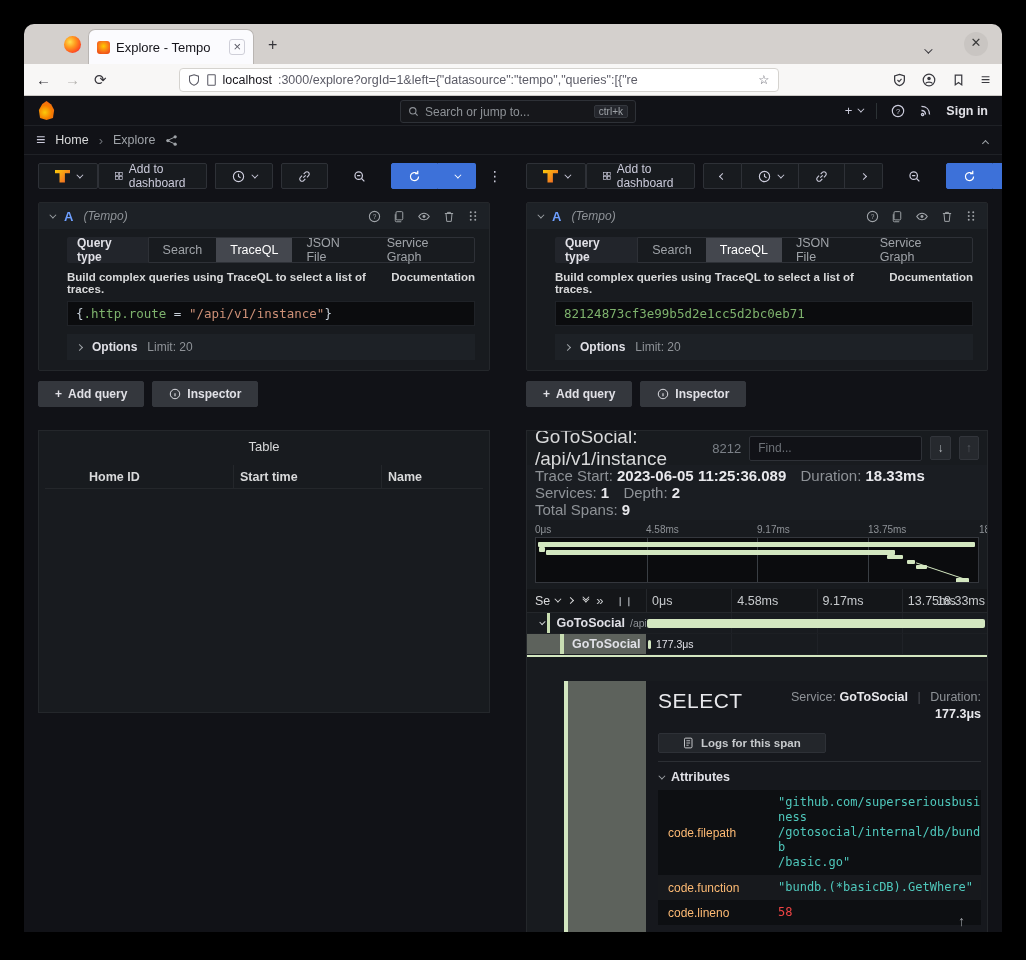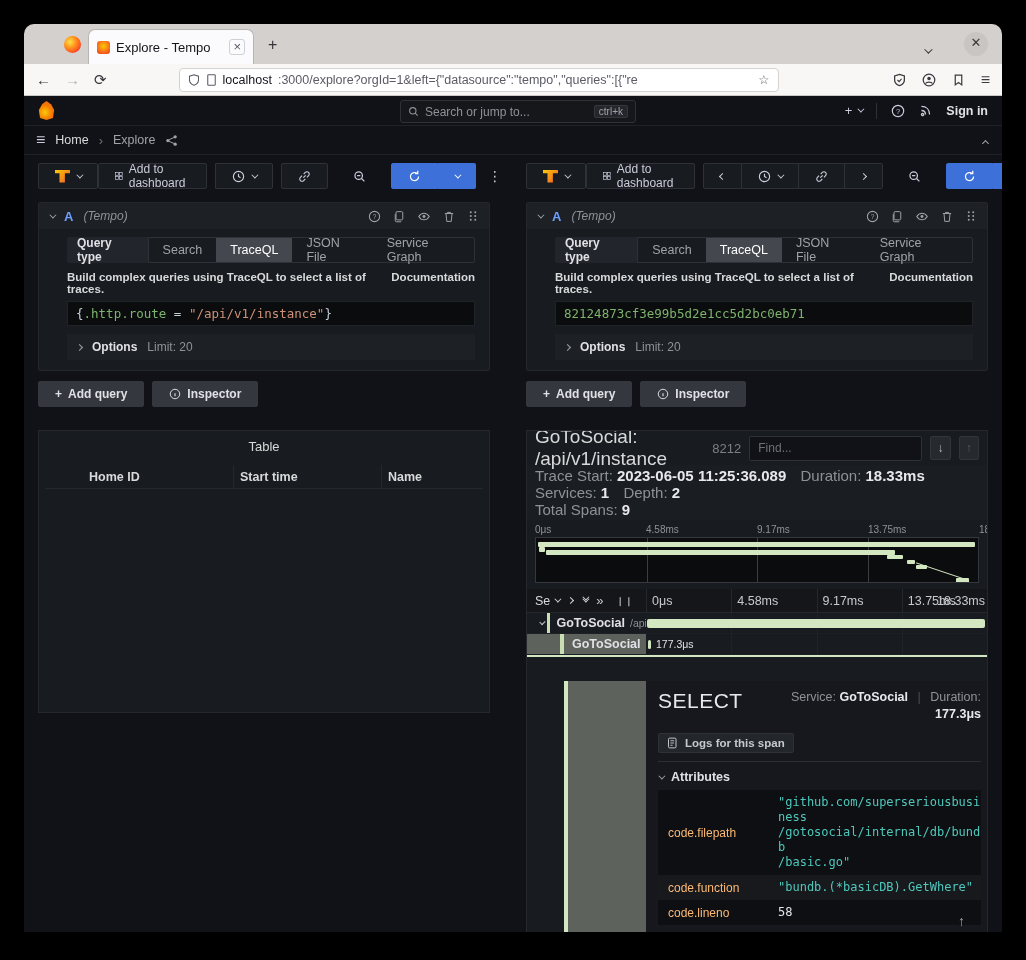--- a/index.html
+++ b/index.html
@@ -181,30 +181,30 @@
   .rail-green { position:absolute; left:37px; top:0; bottom:0; width:4px; background:#d3e7c0; }
   .rail-gray { position:absolute; left:41px; top:0; bottom:0; width:78px; background:#5d625c; }
   .dcontent { position:absolute; left:119px; right:0; top:0; bottom:0; padding:8px 6px 0 12px; }
   .dtop { display:flex; }
   .dop { font-size:21px; color:#e8e8ec; letter-spacing:0.5px; }
   .dmeta { margin-left:auto; text-align:right; font-size:12.5px; color:#8e9297; line-height:17px; }
   .dmeta b { color:#e8e8ec; }
   .dmeta .bar { color:#4a4e54; margin:0 6px; }
   .logsbtn { margin-top:10px; display:inline-flex; align-items:center; gap:6px; background:#23262b;
              border:1px solid #2e3137; border-radius:2px; color:#c7cacd; font-size:11.5px;
-             font-weight:bold; padding:3px 8px; }
+             font-weight:bold; padding:3px 24px; }
   .ddiv { margin-top:8px; border-top:1px solid #2c2f34; }
   .attr-head { margin-top:8px; display:flex; align-items:center; gap:8px; font-size:12.5px;
                font-weight:bold; color:#e0e0e6; }
   .attr-table { margin-top:6px; font-size:12px; }
   .arow { display:flex; padding:5px 0 5px 10px; }
   .arow.dark { background:#0d0f12; } .arow.lite { background:#17191d; }
   .akey { width:110px; flex:none; color:#fdba74; align-self:center; }
   .aval { flex:1; white-space:pre-wrap; word-break:break-all; font-size:12px; line-height:15px; }
-  .aval.teal { color:#4fc8bc; } .aval.num { color:#e5e5e5; }
+  .aval.teal { color:#4fc8bc; } .aval.num { color:#ef4444; }
   .scrolltop { position:absolute; right:22px; bottom:38px; color:#9fa3a8; font-size:14px; }
 
   
   svg.ic { display:block; }
 </style>
 </head>
 <body>
 
 <div class="window">
 

